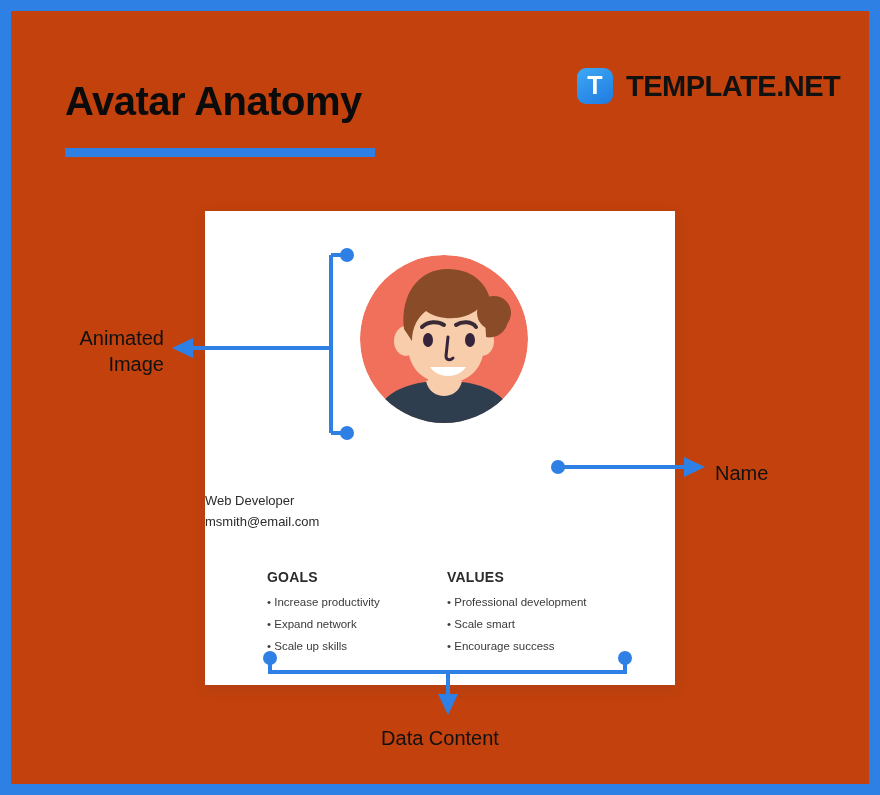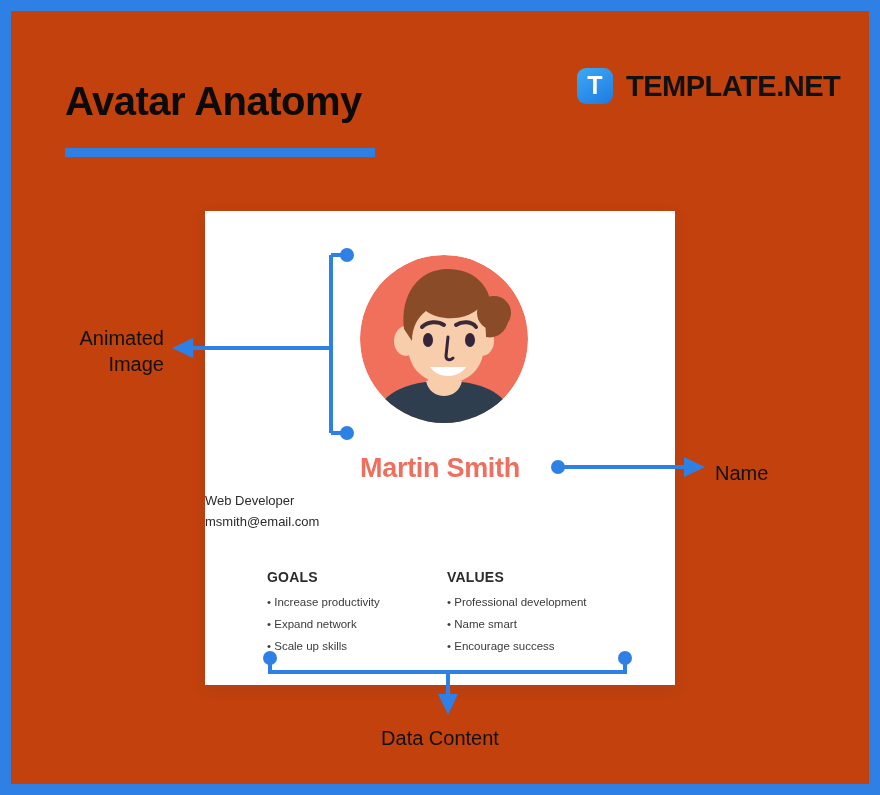--- a/index.html
+++ b/index.html
@@ -199,35 +199,34 @@
           <ellipse cx="68" cy="85" rx="5" ry="7" fill="#35243a"></ellipse>
           <ellipse cx="110" cy="85" rx="5" ry="7" fill="#35243a"></ellipse>
 
           <path d="M88 82 L86 101 C86 105 90 106 93 103" stroke="#35243a" stroke-width="3" fill="none" stroke-linecap="round"></path>
 
           <path d="M70 112 C78 124 98 124 106 112 Z" fill="#ffffff"></path>
         </g>
       </svg>
     </div>
 
-    <div class="person-name">Martin Smith</div>
     <div class="person-role">Web Developer</div>
     <div class="person-email">msmith@email.com</div>
 
     <div class="columns">
       <div class="col">
         <div class="col-title">GOALS</div>
         <div class="col-item">• Increase productivity</div>
         <div class="col-item">• Expand network</div>
         <div class="col-item">• Scale up skills</div>
       </div>
       <div class="col">
         <div class="col-title">VALUES</div>
         <div class="col-item">• Professional development</div>
-        <div class="col-item">• Name smart</div>
+        <div class="col-item">• Scale smart</div>
         <div class="col-item">• Encourage success</div>
       </div>
     </div>
   </div>
 
   <svg class="connectors" viewBox="0 0 858 773">
 
     <g stroke="#2e80e4" stroke-width="4" fill="none">
       <path d="M320 244 L320 422"></path>
       <path d="M320 244 L334 244"></path>

